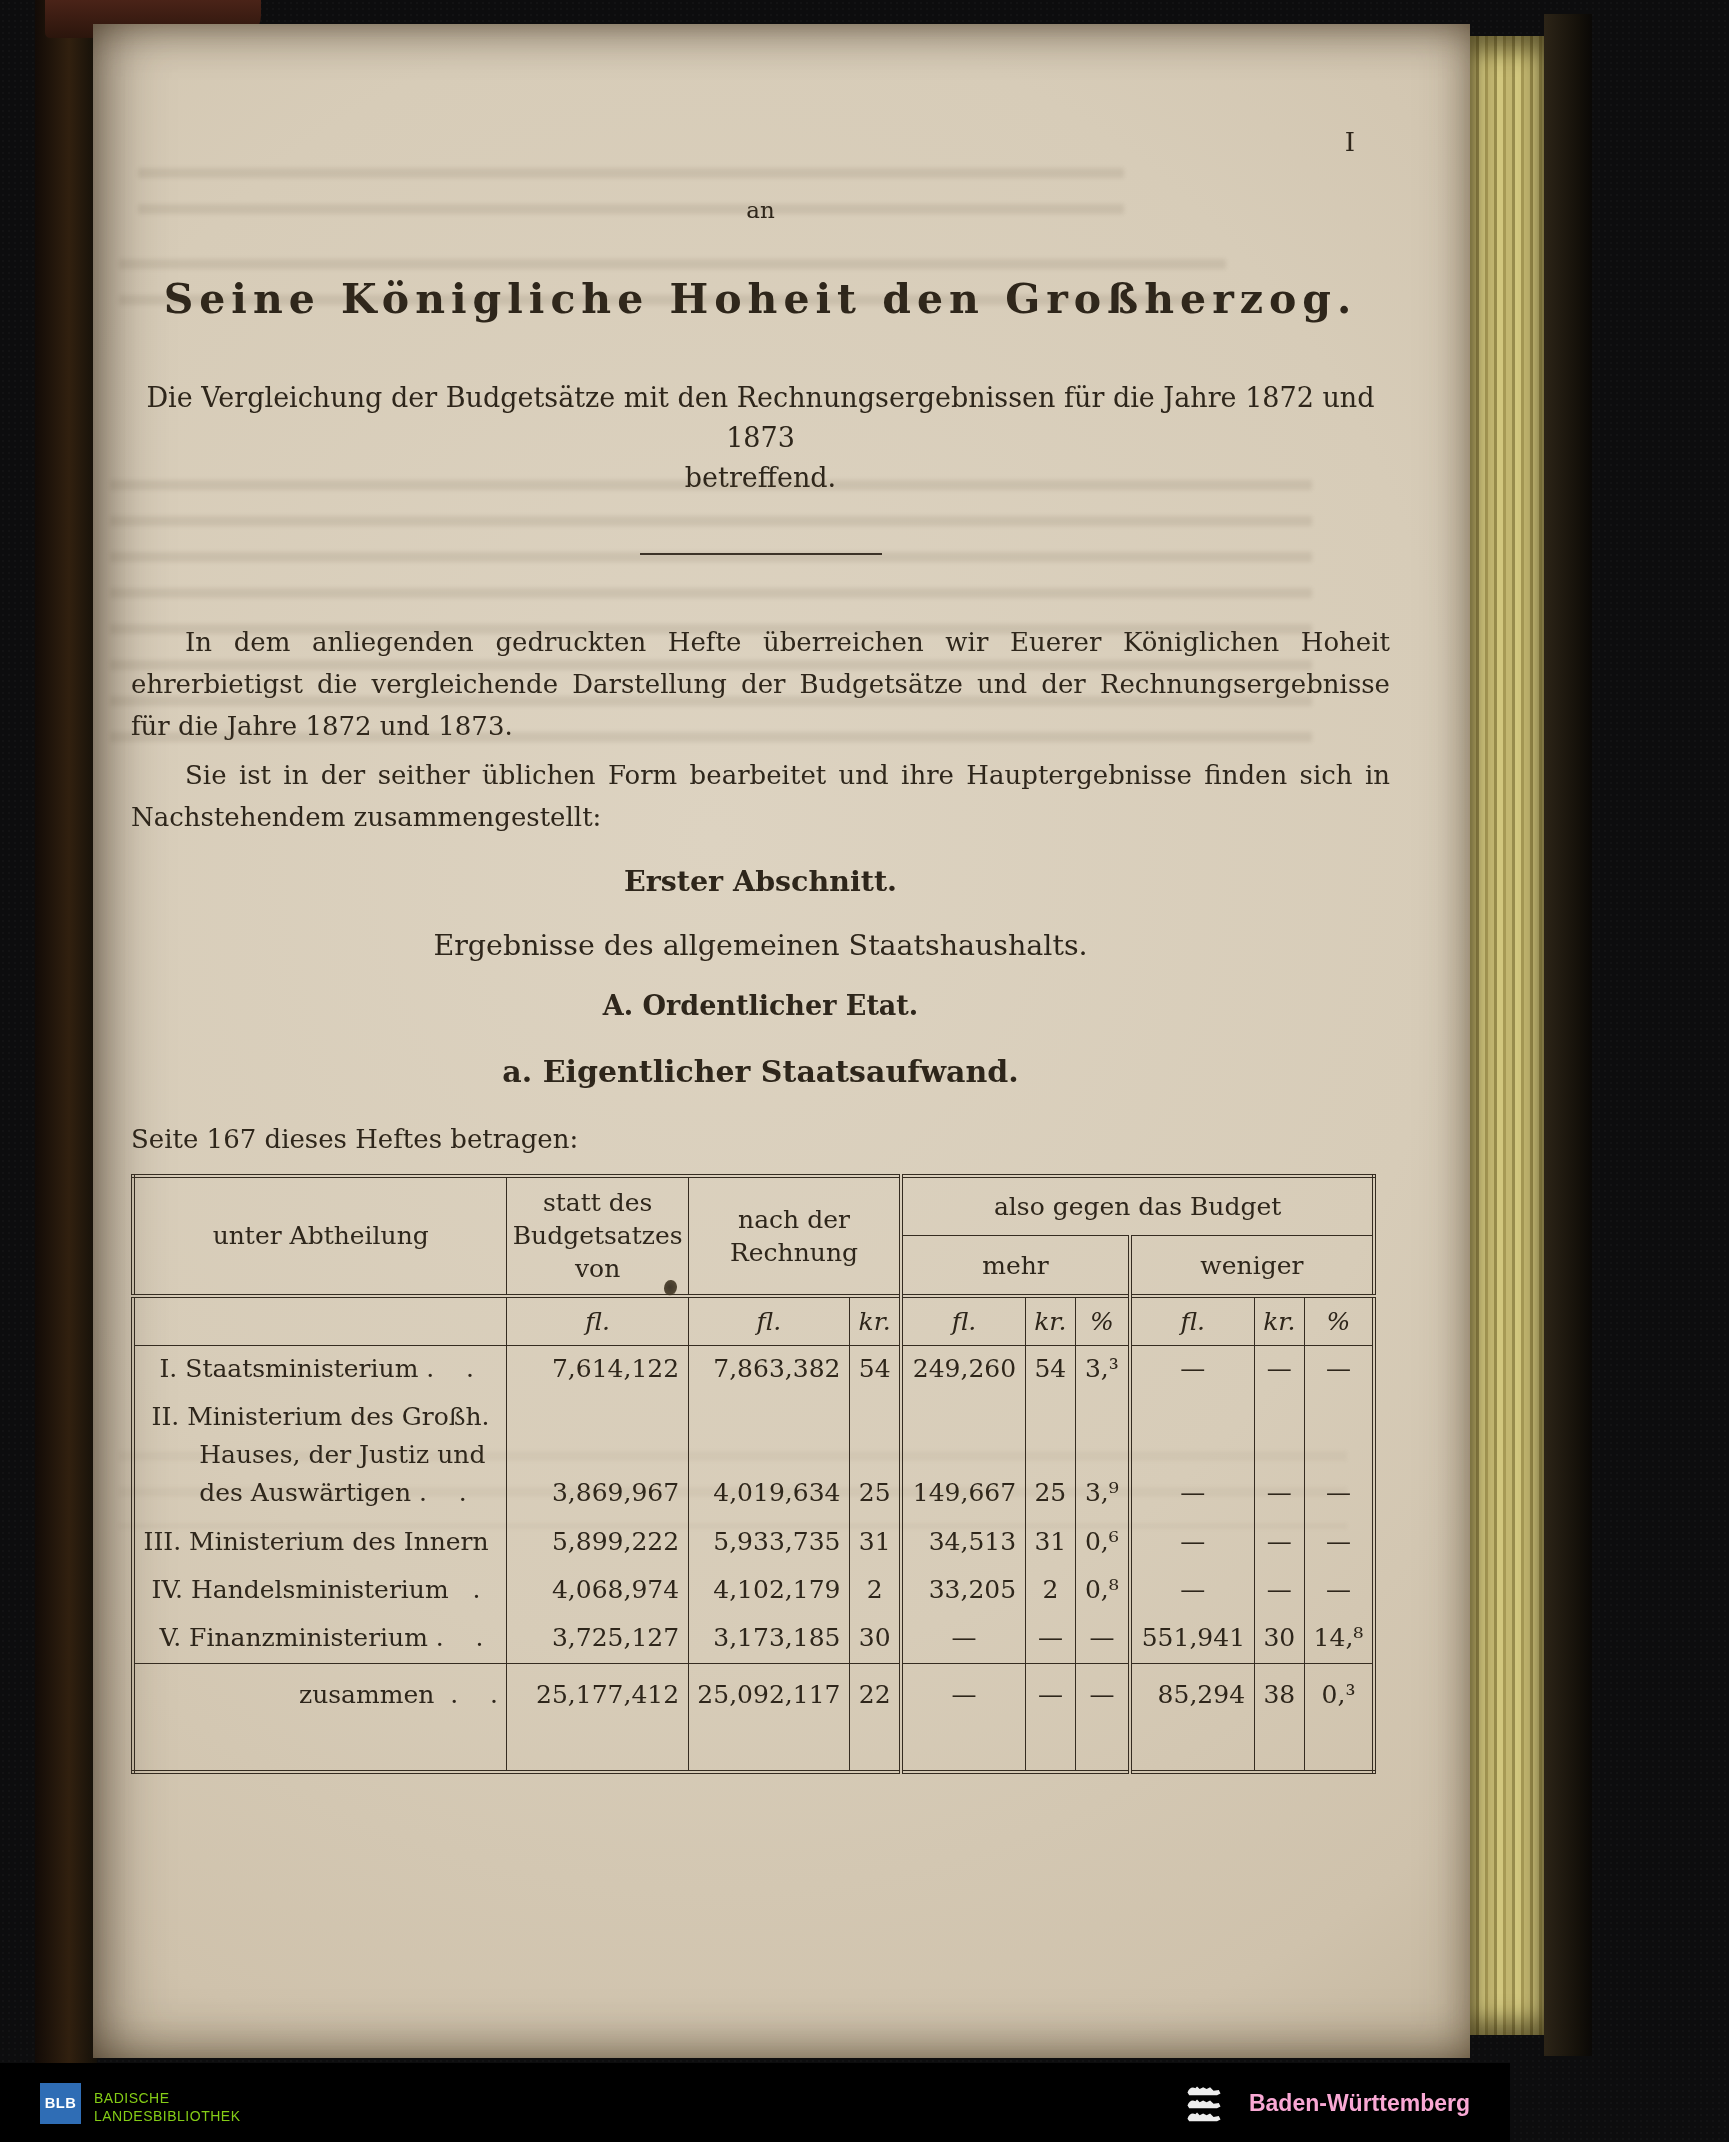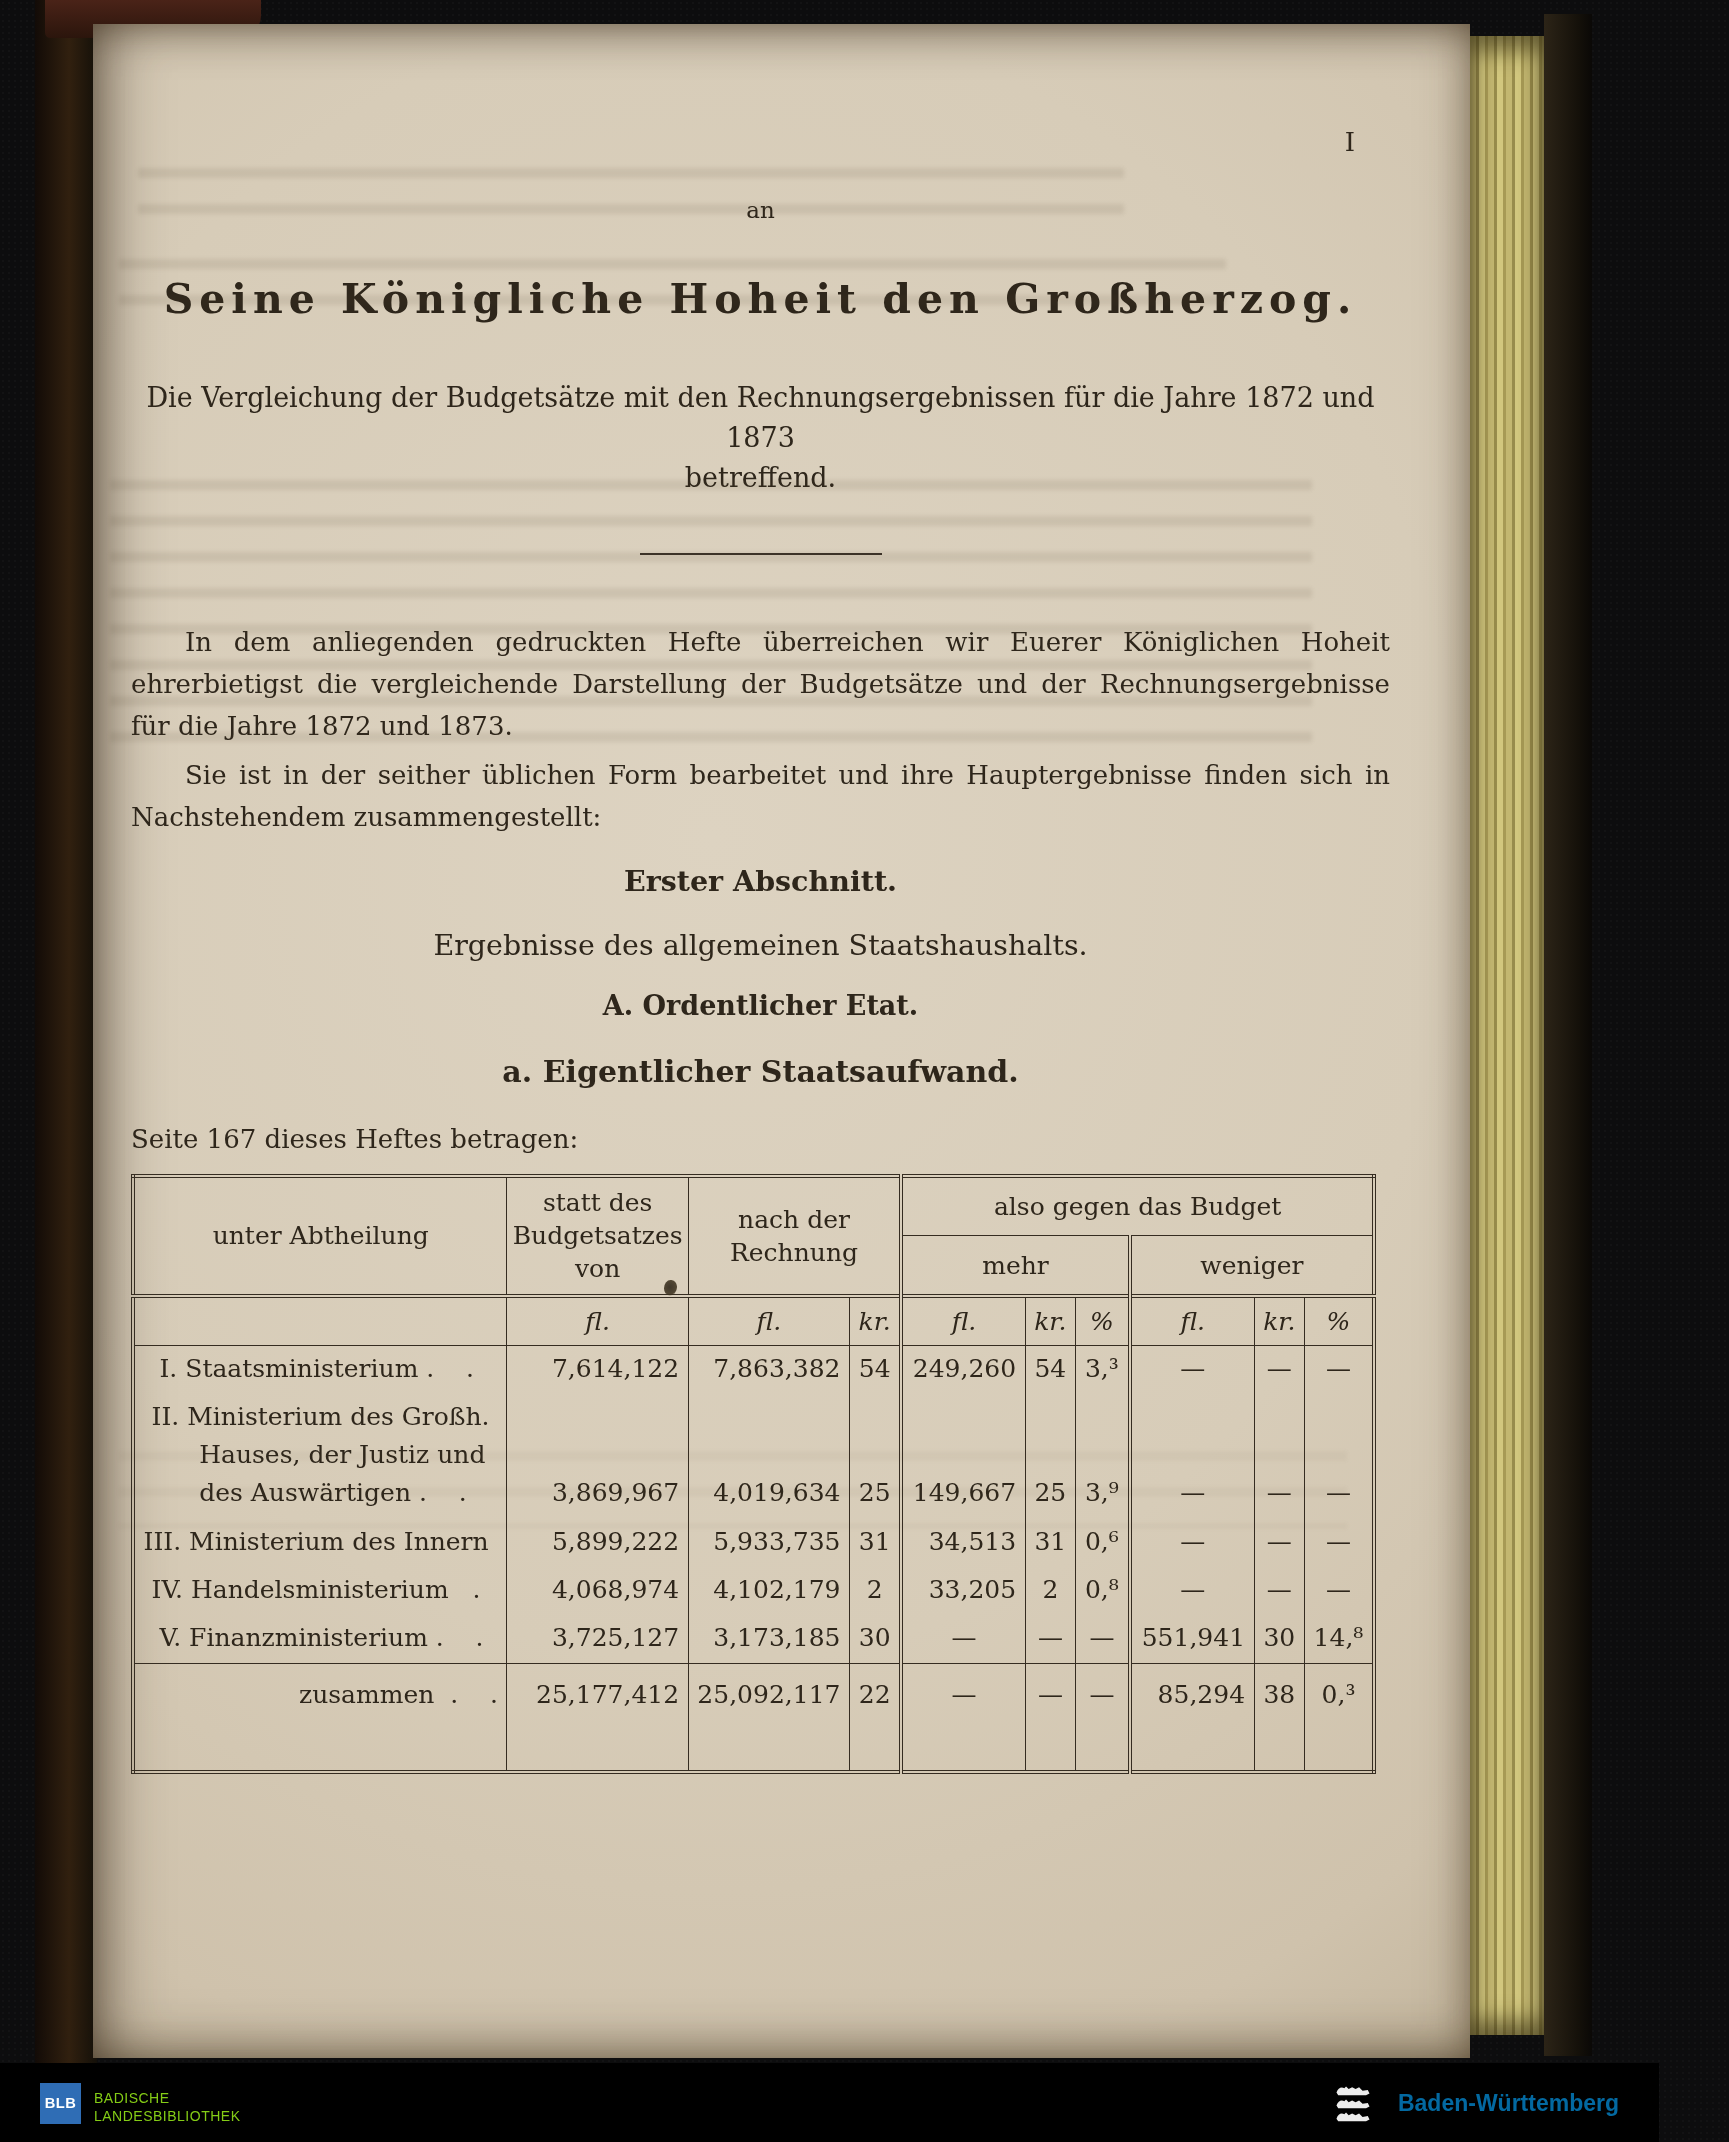--- a/index.html
+++ b/index.html
@@ -67,28 +67,28 @@
   th.gegen{border-bottom:1.7px solid #352c21;}
   tr.units th{padding:7px 0;border-top:4.3px double #352c21;border-bottom:1.7px solid #352c21;font-style:italic;}
   td.lbl{white-space:pre;text-align:left;padding-left:12px;vertical-align:top;}
   td.num{text-align:right;padding-right:15.6px;vertical-align:bottom;}
   td.ctr{text-align:center;vertical-align:bottom;}
   tr.total td{border-top:1.7px solid #352c21;padding-top:12px;padding-bottom:10.4px;vertical-align:middle;}
   tr.total td.lbl{padding-left:164px;}
   tr.spacer td{height:45px;padding:0;}
 
   
-  .footer{position:absolute;left:0;bottom:0;width:1659px;height:80px;background:#000;
+  .footer{position:absolute;left:0;bottom:0;width:1510px;height:80px;background:#000;
     display:flex;align-items:center;justify-content:space-between;padding:0 40px;box-sizing:border-box;
     font-family:"Liberation Sans", sans-serif;}
   .blb{display:flex;align-items:center;gap:13px;}
   .blb-badge{width:41px;height:41px;background:#2f6db5;color:#fff;font-weight:700;font-size:14.7px;
     display:flex;align-items:center;justify-content:center;letter-spacing:0.4px;}
   .blb-text{color:#84cc16;font-size:14px;font-weight:400;letter-spacing:0.5px;line-height:18px;margin-top:8px;}
-  .bw{display:flex;align-items:center;gap:25px;color:#0369a1;}
+  .bw{display:flex;align-items:center;gap:25px;color:#f9a8d4;}
   .bw-label{font-size:23px;font-weight:700;}
 </style>
 </head>
 <body>
 
 <div class="stage">
 
   <div class="cover-left"></div>
   <div class="cover-corner"></div>
   <div class="fore-edge"></div>

